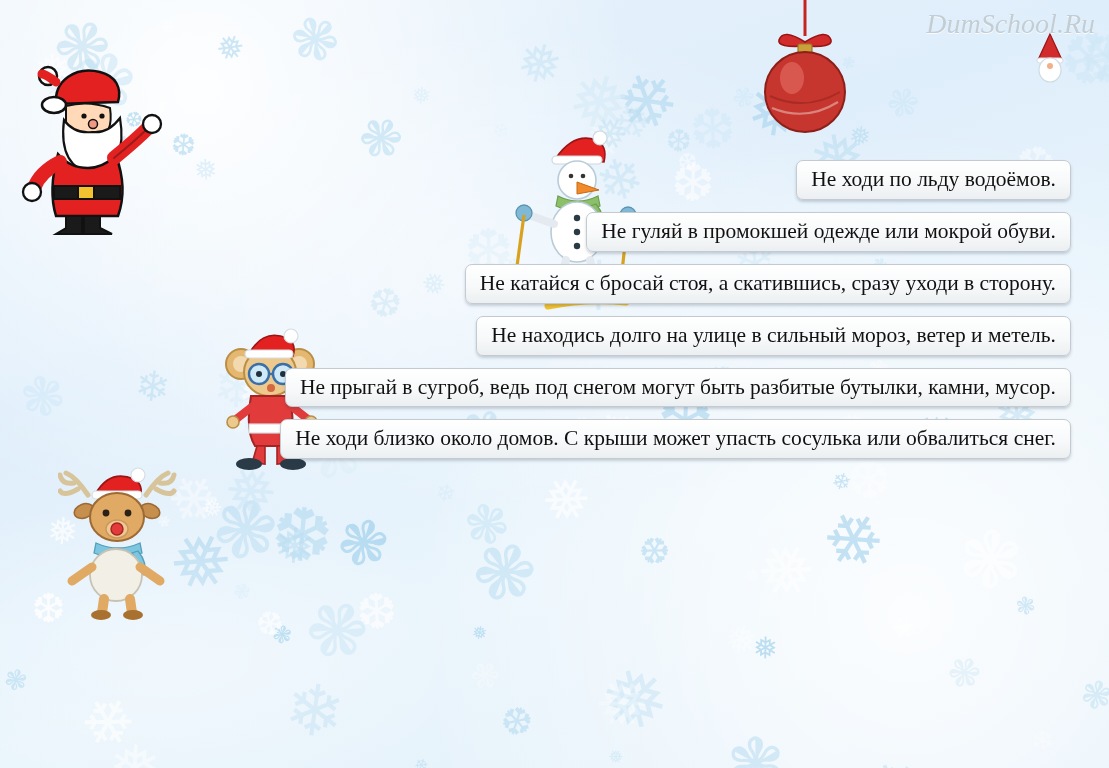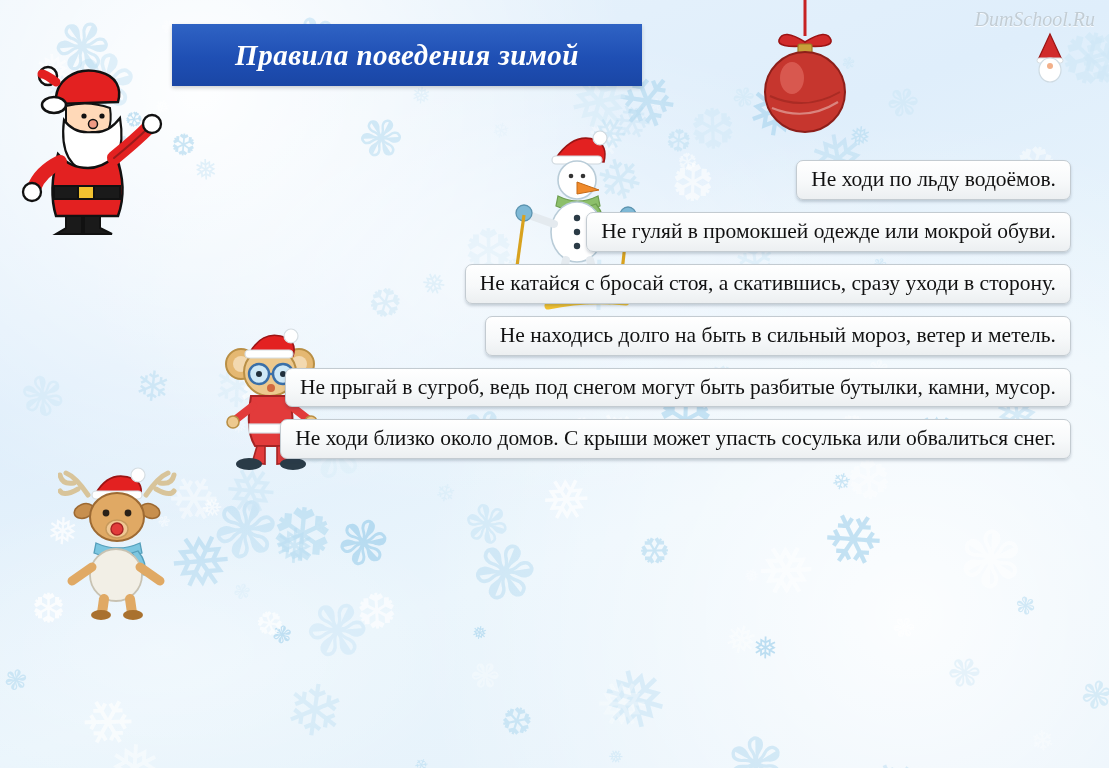--- a/index.html
+++ b/index.html
@@ -78,21 +78,21 @@
     position: absolute;
     right: 14px;
     top: 8px;
     display: flex;
     align-items: center;
     gap: 6px;
     opacity: 0.75;
   }
   #watermark .wm-text {
     font-family: "Liberation Serif", serif;
-    font-size: 20px;
+    font-size: 28px;
     font-style: italic;
     color: #b9c2c8;
     text-shadow: 0 1px 0 #ffffff;
     white-space: nowrap;
   }
 
   
   #rules {
     position: absolute;
     right: 38px;
@@ -409,30 +409,27 @@
 
   <div id="gnome">
     <svg viewBox="0 0 42 54" width="42" height="54" aria-hidden="true">
       <path d="M21 4 L33 30 L9 30 Z" fill="#d12b2b" stroke="#9b1414" stroke-width="1.2"></path>
       <rect x="8" y="28" width="26" height="5" rx="2.5" fill="#ffffff" stroke="#d5dde2" stroke-width="1"></rect>
       <ellipse cx="21" cy="40" rx="11" ry="12" fill="#ffffff" stroke="#cfdbe3" stroke-width="1.2"></ellipse>
       <circle cx="21" cy="36" r="3" fill="#f2b08a"></circle>
     </svg>
   </div>
 
-  <div id="title-banner">
-    <span class="title-text">Правила поведения зимой</span>
-  </div>
 
   <div id="watermark">
     <span class="wm-text">DumSchool.Ru</span>
   </div>
 
   <div id="rules">
       <div class="rule">Не ходи по льду водоёмов.</div>
       <div class="rule">Не гуляй в промокшей одежде или мокрой обуви.</div>
       <div class="rule">Не катайся с бросай стоя, а скатившись, сразу уходи в сторону.</div>
-      <div class="rule">Не находись долго на быть в сильный мороз, ветер и метель.</div>
+      <div class="rule">Не находись долго на улице в сильный мороз, ветер и метель.</div>
       <div class="rule">Не прыгай в сугроб, ведь под снегом могут быть разбитые бутылки, камни, мусор.</div>
       <div class="rule">Не ходи близко около домов. С крыши может упасть сосулька или обвалиться снег.</div>
     </div>
 
 </div>
 
 </body></html>

